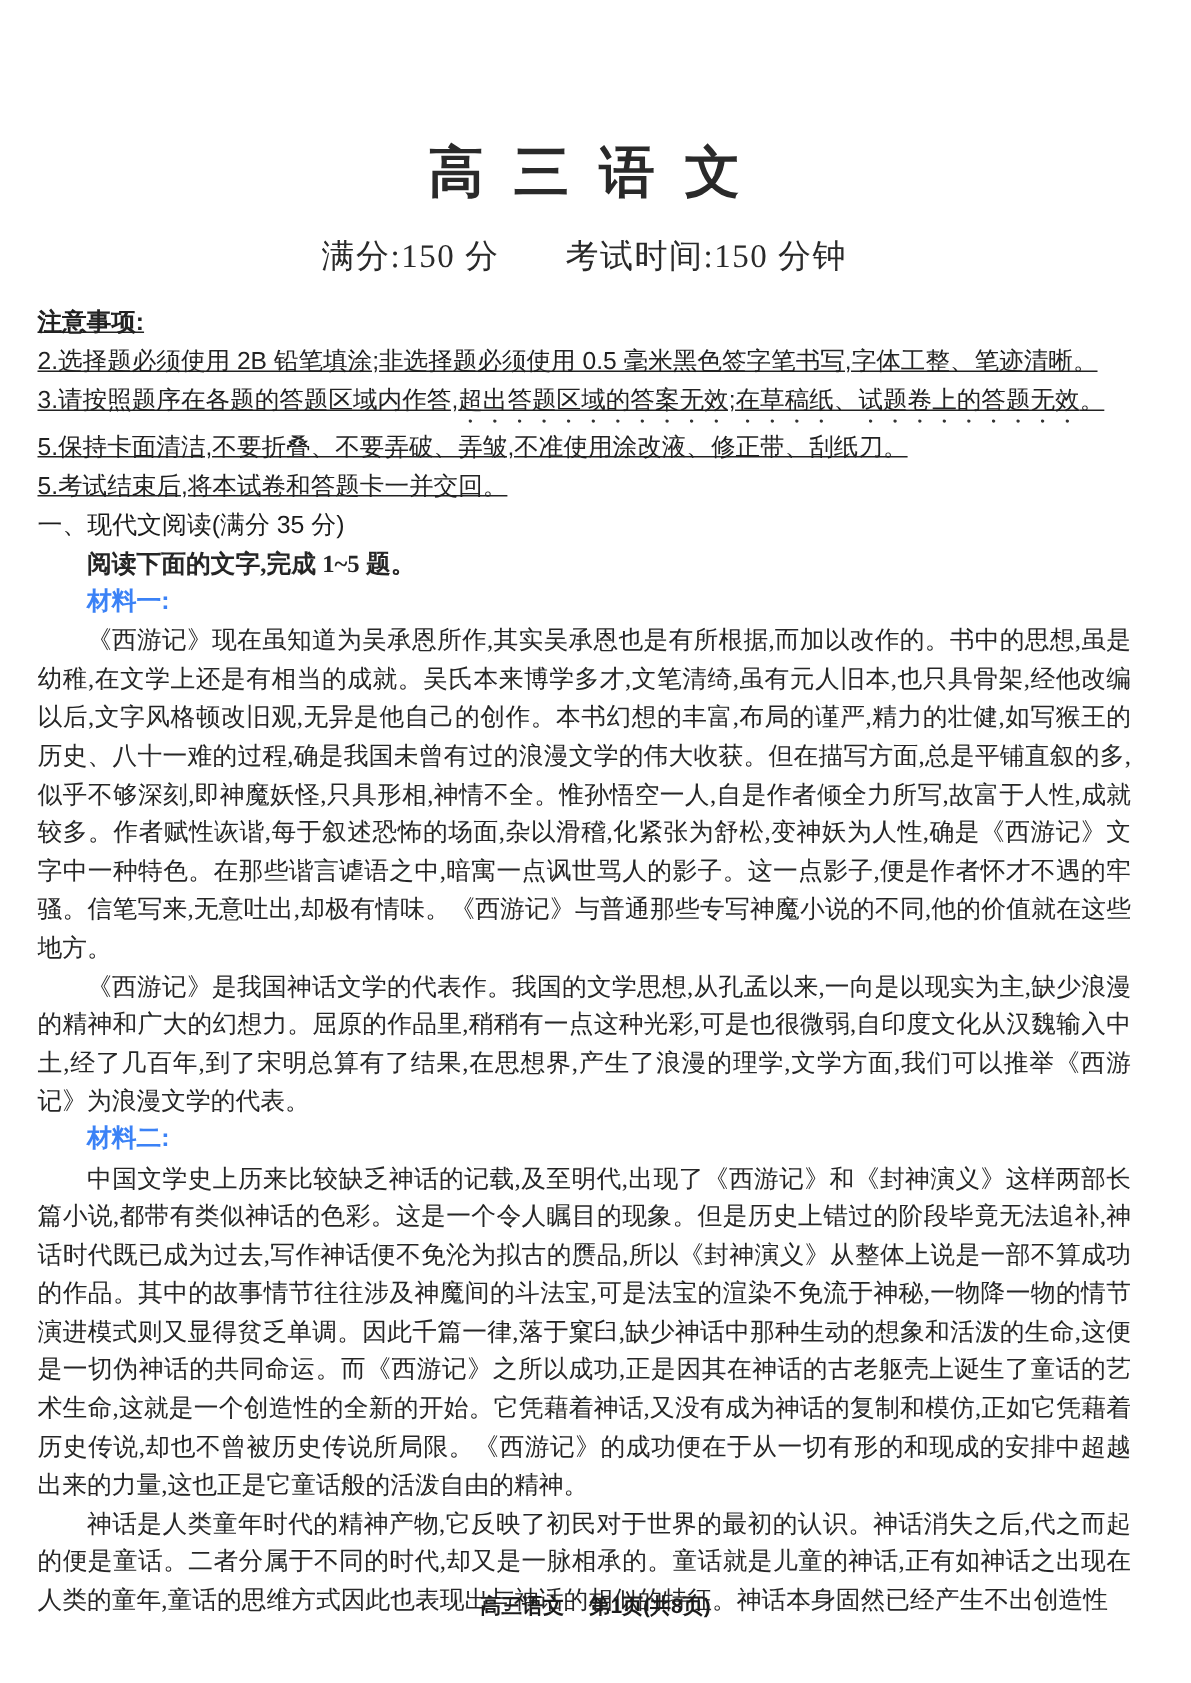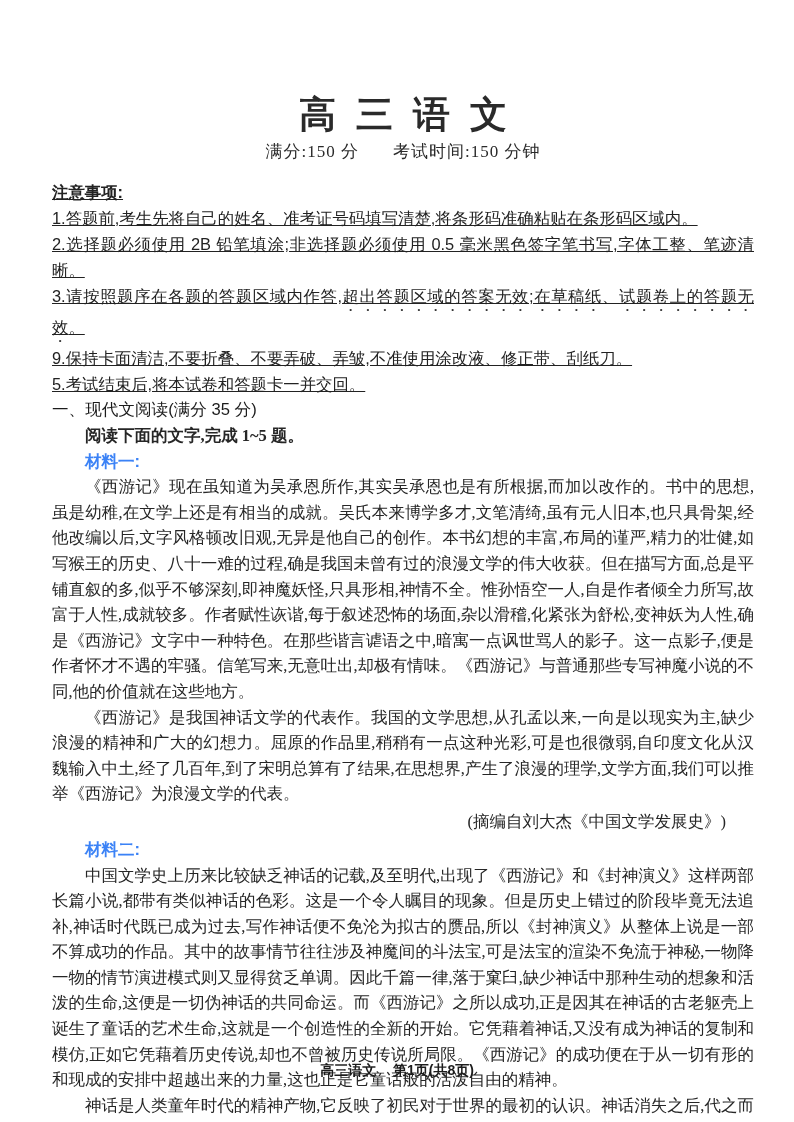--- a/index.html
+++ b/index.html
@@ -7,38 +7,38 @@
     padding: 0;
     background: #ffffff;
   }
   .page {
     position: relative;
     width: 794px;
     height: 1122px;
     margin: 0 auto;
     background: #ffffff;
     box-sizing: border-box;
-    padding: 90px 40px 0 52px;
+    padding: 90px 40px 0 25px;
     color: #1e1e1e;
     font-family: "Liberation Serif", "DejaVu Serif", serif;
   }
   .exam-title {
     margin: 0;
     text-align: center;
     font-size: 37px;
     font-weight: bold;
     letter-spacing: 20px;
     text-indent: 20px; 
     color: #2a2a2a;
     font-family: "Liberation Serif", "DejaVu Serif", serif;
   }
   .exam-subtitle {
-    margin-top: 0;
+    margin-top: 16px;
     text-align: center;
-    font-size: 17px;
+    font-size: 22px;
     color: #2a2a2a;
     letter-spacing: 1px;
   }
   .exam-subtitle .gap { display: inline-block; width: 2em; }
   .notice {
     margin-top: 16px;
     font-family: "Liberation Sans", "DejaVu Sans", sans-serif;
     font-size: 16.4px;
     line-height: 26px;
     color: #222;
@@ -100,36 +100,34 @@
 <div class="page">
 
   <h1 class="exam-title">高三语文</h1>
 
   <div class="exam-subtitle">
     <span>满分:150 分</span><span class="gap"></span><span>考试时间:150 分钟</span>
   </div>
 
   <div class="notice">
     <div class="notice-heading">注意事项:</div>
-    <div class="notice-line">1.答题前,考生先将自己的姓名、准考证号码填写清楚,将条形码准确粘贴在条形码区域内。</div>
     <div class="notice-line">2.选择题必须使用 2B 铅笔填涂;非选择题必须使用 0.5 毫米黑色签字笔书写,字体工整、笔迹清晰。</div>
     <div class="notice-line"><span>3.请按照题序在各题的答题区域内作答,</span><span class="emph">超出答题区域的答案无效;在草稿纸、试题卷上的答题无效</span><span>。</span></div>
-    <div class="notice-line">9.保持卡面清洁,不要折叠、不要弄破、弄皱,不准使用涂改液、修正带、刮纸刀。</div>
+    <div class="notice-line">5.保持卡面清洁,不要折叠、不要弄破、弄皱,不准使用涂改液、修正带、刮纸刀。</div>
     <div class="notice-line">5.考试结束后,将本试卷和答题卡一并交回。</div>
   </div>
 
   <div class="sec-heading">一、现代文阅读(满分 35 分)</div>
 
   <div class="body-text">
     <div class="indent-2em">阅读下面的文字,完成 1~5 题。</div>
 
     <div class="material-label">材料一:</div>
     <p class="passage">《西游记》现在虽知道为吴承恩所作,其实吴承恩也是有所根据,而加以改作的。书中的思想,虽是幼稚,在文学上还是有相当的成就。吴氏本来博学多才,文笔清绮,虽有元人旧本,也只具骨架,经他改编以后,文字风格顿改旧观,无异是他自己的创作。本书幻想的丰富,布局的谨严,精力的壮健,如写猴王的历史、八十一难的过程,确是我国未曾有过的浪漫文学的伟大收获。但在描写方面,总是平铺直叙的多,似乎不够深刻,即神魔妖怪,只具形相,神情不全。惟孙悟空一人,自是作者倾全力所写,故富于人性,成就较多。作者赋性诙谐,每于叙述恐怖的场面,杂以滑稽,化紧张为舒松,变神妖为人性,确是《西游记》文字中一种特色。在那些谐言谑语之中,暗寓一点讽世骂人的影子。这一点影子,便是作者怀才不遇的牢骚。信笔写来,无意吐出,却极有情味。《西游记》与普通那些专写神魔小说的不同,他的价值就在这些地方。</p>
     <p class="passage">《西游记》是我国神话文学的代表作。我国的文学思想,从孔孟以来,一向是以现实为主,缺少浪漫的精神和广大的幻想力。屈原的作品里,稍稍有一点这种光彩,可是也很微弱,自印度文化从汉魏输入中土,经了几百年,到了宋明总算有了结果,在思想界,产生了浪漫的理学,文学方面,我们可以推举《西游记》为浪漫文学的代表。</p>
-    <div class="attribution">(摘编自刘大杰《中国文学发展史》)</div>
 
     <div class="material-label">材料二:</div>
     <p class="passage">中国文学史上历来比较缺乏神话的记载,及至明代,出现了《西游记》和《封神演义》这样两部长篇小说,都带有类似神话的色彩。这是一个令人瞩目的现象。但是历史上错过的阶段毕竟无法追补,神话时代既已成为过去,写作神话便不免沦为拟古的赝品,所以《封神演义》从整体上说是一部不算成功的作品。其中的故事情节往往涉及神魔间的斗法宝,可是法宝的渲染不免流于神秘,一物降一物的情节演进模式则又显得贫乏单调。因此千篇一律,落于窠臼,缺少神话中那种生动的想象和活泼的生命,这便是一切伪神话的共同命运。而《西游记》之所以成功,正是因其在神话的古老躯壳上诞生了童话的艺术生命,这就是一个创造性的全新的开始。它凭藉着神话,又没有成为神话的复制和模仿,正如它凭藉着历史传说,却也不曾被历史传说所局限。《西游记》的成功便在于从一切有形的和现成的安排中超越出来的力量,这也正是它童话般的活泼自由的精神。</p>
     <p class="passage">神话是人类童年时代的精神产物,它反映了初民对于世界的最初的认识。神话消失之后,代之而起的便是童话。二者分属于不同的时代,却又是一脉相承的。童话就是儿童的神话,正有如神话之出现在人类的童年,童话的思维方式因此也表现出与神话的相似的特征。神话本身固然已经产生不出创造性</p>
   </div>
 
   <div class="page-footer">
     <span class="course">高三语文</span><span>第1页(共8页)</span>
   </div>
 

